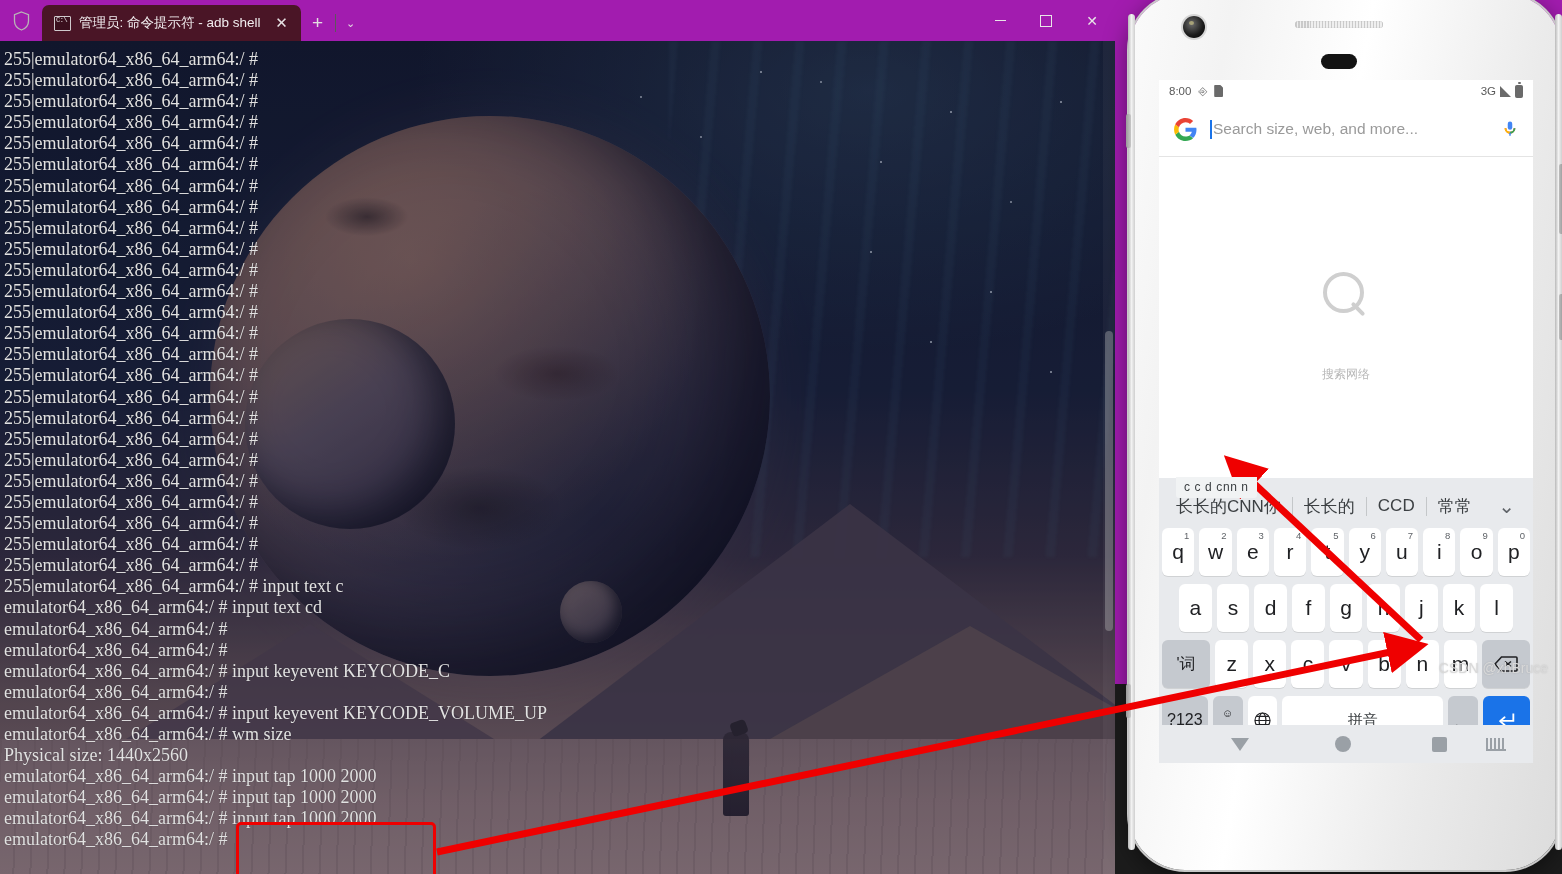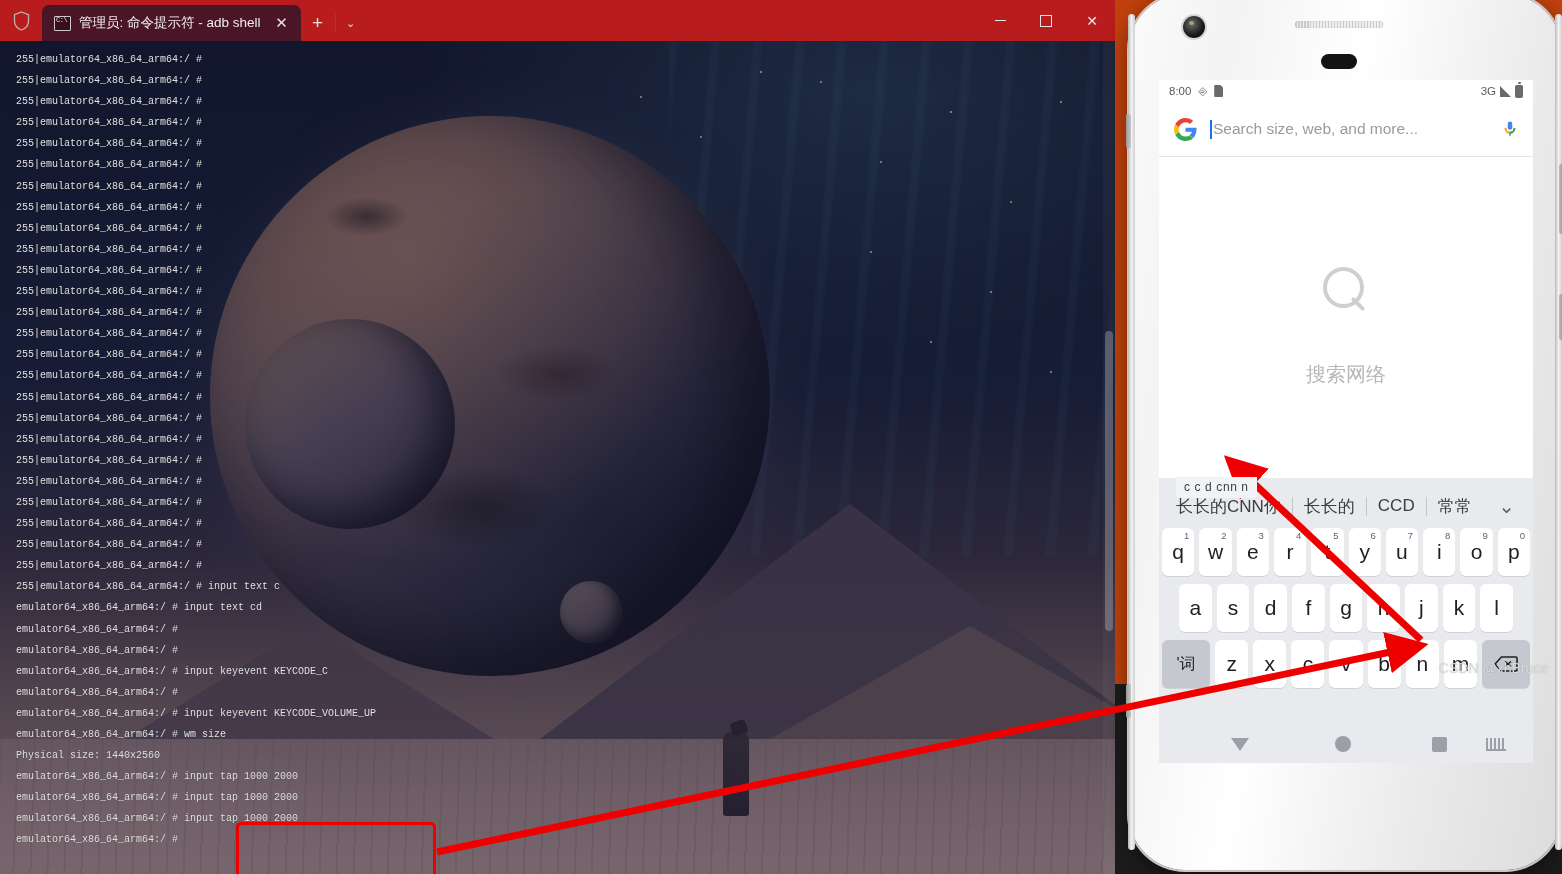--- a/index.html
+++ b/index.html
@@ -14,21 +14,21 @@
   
   .terminal-window {
     position: absolute; left: 0; top: 0;
     width: 1115px; height: 874px;
     background: #2b2b2b;
     overflow: hidden;
   }
   .title-bar {
     position: relative;
     height: 41px; width: 100%;
-    background: #b91c1c;
+    background: #a21caf;
     display: flex; align-items: flex-end;
   }
   .shield-icon {
     width: 42px; height: 41px;
     display: flex; align-items: center; justify-content: center;
   }
   .shield-icon svg { width: 17px; height: 20px; }
   .tab {
     height: 36px;
     background: #4a1526;
@@ -173,24 +173,24 @@
   }
   .wp-figure::before{
     content:""; position:absolute; left:8px; top:-11px; width:16px; height:14px;
     background:#2e2833; border-radius:4px; transform: rotate(-20deg);
   }
   .wp-stars { position:absolute; inset:0; }
   .star { position:absolute; background:#dfe9f5; border-radius:50%; opacity:0.8; }
   .wp-dim { position:absolute; inset:0; background: rgba(12,14,30,0.30); }
 
   .term-text {
-    position: absolute; left: 12px; top: 0;
+    position: absolute; left: 0; top: 0;
     padding: 8px 0 0 4px;
-    font-family: Liberation Mono, monospace;
-    font-size: 10px;
+    font-family: Liberation Serif, serif;
+    font-size: 18px;
     line-height: 21.1px;
     color: #e2e2e2;
     white-space: pre;
     text-shadow: 0 0 1px rgba(0,0,0,0.4);
   }
   .term-line { height: 21.1px; }
 
   .scrollbar {
     position:absolute; right:0; top:41px; width:12px; height:833px;
     background: rgba(255,255,255,0.04);
@@ -203,21 +203,21 @@
   
   .red-box {
     position:absolute; left:236px; top:781px; width:200px; height:74px;
     border: 3px solid #ef0000; border-radius: 5px;
     pointer-events:none;
   }
 
   
   .phone-area {
     position:absolute; left:1115px; top:0; width:447px; height:684px;
-    background:#c2410c;
+    background:#a21caf;
   }
   .phone-body {
     position:absolute; left:14px; top:-6px; width:432px; height:876px;
     border-radius: 56px;
     background: linear-gradient(100deg,#fbfbfb 0%,#f3f3f3 18%,#ffffff 42%,#ebebeb 72%,#dcdcdc 100%);
     box-shadow: 0 0 0 2px #c8c8c8, 0 6px 24px rgba(0,0,0,0.5);
   }
   .phone-edge-l, .phone-edge-r {
     position:absolute; top:20px; width:7px; height:836px;
     background: linear-gradient(90deg,#b9b9b9,#f2f2f2,#cfcfcf);
@@ -288,21 +288,21 @@
   }
   .mag-glass { position:relative; width:46px; height:46px; }
   .mag-glass::before{
     content:""; position:absolute; left:0; top:0; width:33px; height:33px;
     border:4px solid #cfcfcf; border-radius:50%;
   }
   .mag-glass::after{
     content:""; position:absolute; left:29px; top:29px; width:17px; height:4px;
     background:#cfcfcf; border-radius:2px; transform: rotate(45deg); transform-origin: left center;
   }
-  .empty-label { color:#b7b7b7; font-size:20px; }
+  .empty-label { color:#b7b7b7; font-size:12px; }
 
   
   .keyboard {
     position:absolute; left:0; bottom:0; width:374px; height:285px;
     background:#e8eaed;
   }
   .composing {
     position:absolute; left:17px; top:-1px;
     background:#f1f3f4; padding:3px 8px 4px 8px;
     border-radius:0 0 3px 3px;
@@ -540,20 +540,42 @@
               <div class="key">b</div>
               <div class="key">n</div>
               <div class="key">m</div>
               <div class="key dark wide">
                 <svg viewBox="0 0 24 16" width="24" height="16">
                   <path d="M7.5 1 H22 a1 1 0 0 1 1 1 v12 a1 1 0 0 1 -1 1 H7.5 L1 8 Z" fill="none" stroke="#202124" stroke-width="1.6"></path>
                   <path d="M11 5.5 L17 10.5 M17 5.5 L11 10.5" stroke="#202124" stroke-width="1.6"></path>
                 </svg>
               </div>
             </div>
+          <div class="krow row3" id="krow4">
+              <div class="key fn wide">?123</div>
+              <div class="key fn2 emoji">
+                <div style="font-size:11px;line-height:1;">☺</div>
+                <div style="font-size:14px;line-height:1;">,</div>
+              </div>
+              <div class="key globe">
+                <svg viewBox="0 0 24 24" width="19" height="19">
+                  <circle cx="12" cy="12" r="9.5" fill="none" stroke="#202124" stroke-width="1.5"></circle>
+                  <ellipse cx="12" cy="12" rx="4.3" ry="9.5" fill="none" stroke="#202124" stroke-width="1.5"></ellipse>
+                  <path d="M2.5 12 H21.5 M4 6.8 H20 M4 17.2 H20" stroke="#202124" stroke-width="1.3" fill="none"></path>
+                </svg>
+              </div>
+              <div class="key space">拼音</div>
+              <div class="key fn2 small">。</div>
+              <div class="key enter">
+                <svg viewBox="0 0 24 24" width="22" height="22">
+                  <path d="M20 5 V13 H6.5" fill="none" stroke="#fff" stroke-width="2"></path>
+                  <path d="M10.5 9 L5.5 13.2 L10.5 17.4" fill="none" stroke="#fff" stroke-width="2" stroke-linecap="round" stroke-linejoin="round"></path>
+                </svg>
+              </div>
+            </div>
 
           <div class="navbar">
             <div class="nav-back"></div>
             <div class="nav-home"></div>
             <div class="nav-recent"></div>
             <div class="nav-kb"></div>
           </div>
         </div>
 
       </div>

